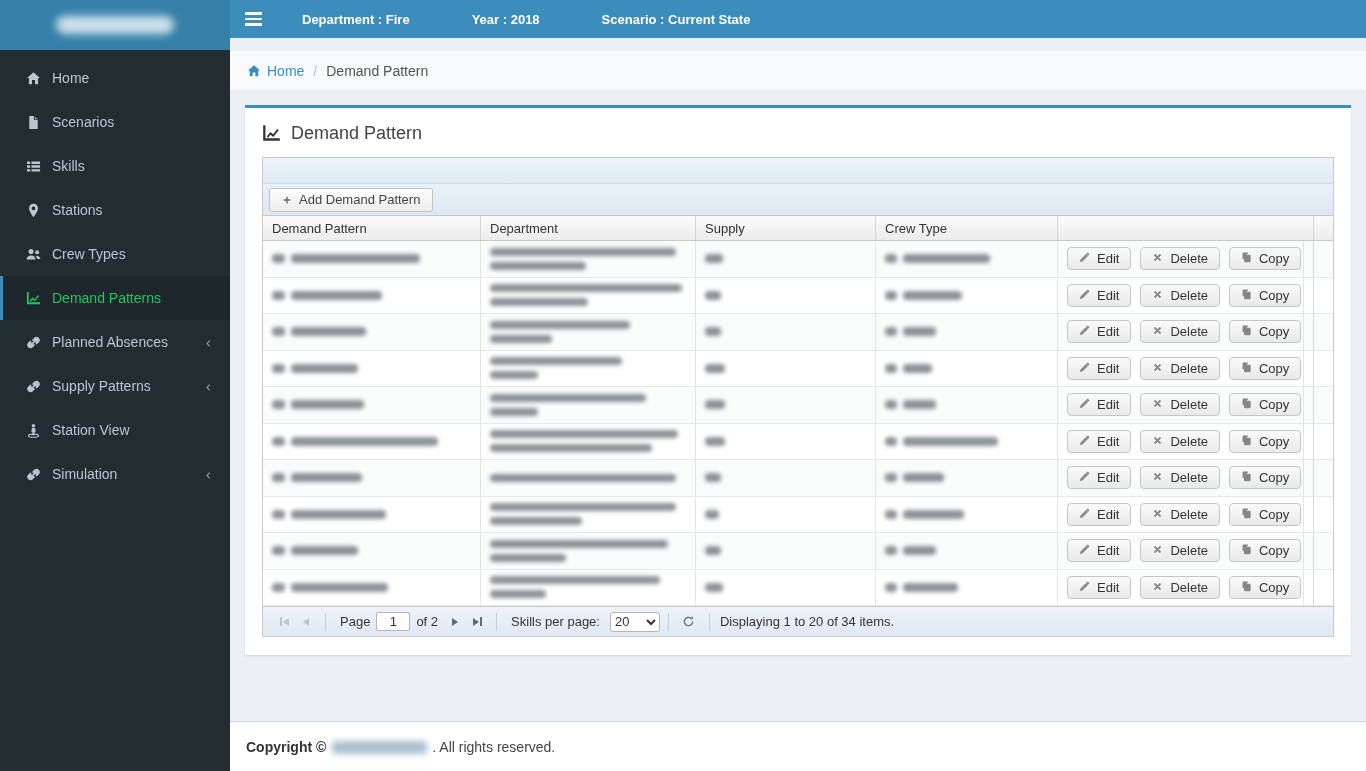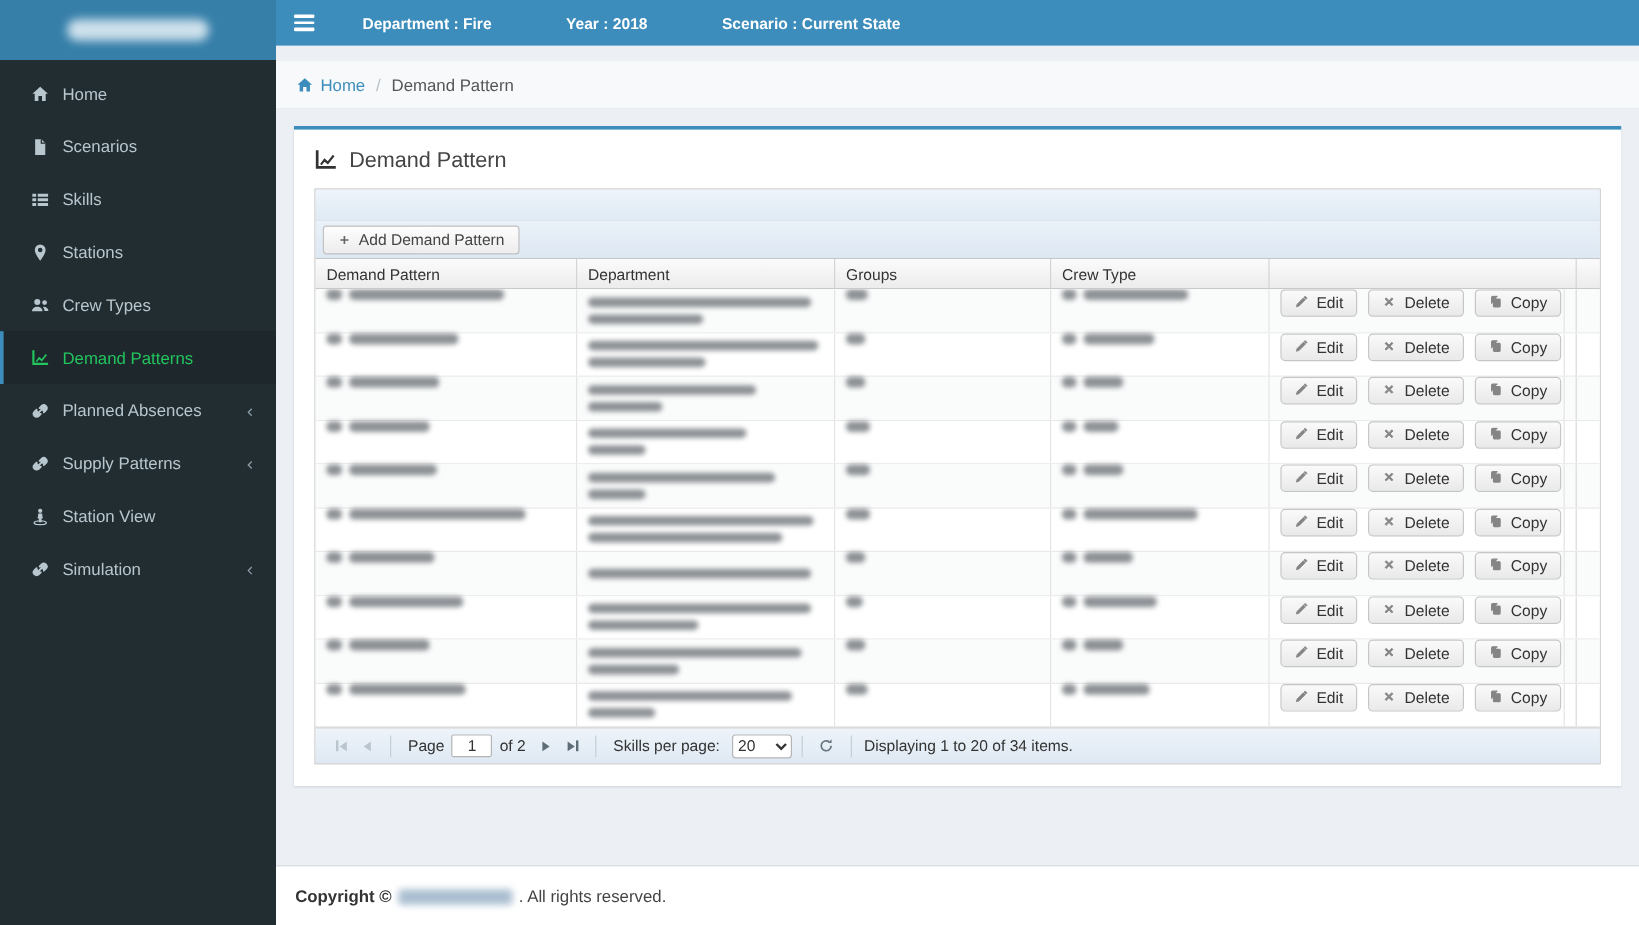--- a/index.html
+++ b/index.html
@@ -53,21 +53,21 @@
   .add-btn svg { width:10px; height:10px; fill:#666; }
 
   .g-header { display:flex; height:25px; background:linear-gradient(#fbfbfb,#ececec);
     border-bottom:1px solid #c9c9c9; font-size:13px; color:#333; }
   .g-hcell { display:flex; align-items:center; padding-left:9px; border-right:1px solid #d4d4d4; cursor:pointer; }
   .g-hcell.hfill { border-right:none; cursor:default; }
 
   .g-body { height:365px; overflow:hidden; background:#fff; position:relative; }
   .grow { display:flex; height:36.5px; border-bottom:1px solid #e9e9e9; background:#fff; }
   .grow:nth-child(odd) { background:#fafbfb; }
-  .cell { display:flex; padding-left:9px; border-right:1px solid #e4e4e4; height:100%; }
+  .cell { display:flex; align-items:center; padding-left:9px; border-right:1px solid #e4e4e4; height:100%; }
   .c-desc { flex-direction:column; justify-content:center; align-items:flex-start; gap:6px; }
   .bar { height:9px; border-radius:4px; background:#62686d; filter:blur(2.2px); opacity:.72; flex:none; }
   .bar.thin { height:8px; filter:blur(2px); }
   .pref { width:13px; margin-right:6px; }
   .c-actions { gap:9px; border-right:1px solid #e4e4e4; }
   .c-spacer { border-right:1px solid #d9d9d9; padding:0; }
   .abtn { display:inline-flex; align-items:center; gap:7px; height:23px; padding:0 11px;
     background:linear-gradient(#fafafa,#e9e9e9); border:1px solid #c6c6c6; border-radius:4px;
     font-size:13px; color:#333; font-family:inherit; cursor:pointer; }
   .abtn svg { width:11px; height:11px; fill:#858585; stroke:#858585; }
@@ -261,21 +261,21 @@
                 <path d="M6.9 2.6h2.2v4.3h4.3v2.2H9.1v4.3H6.9V9.1H2.6V6.9h4.3z"></path>
               </svg>
             </span>
           <span>Add Demand Pattern</span>
         </button>
       </div>
 
       <div class="g-header">
         <div class="g-hcell w0">Demand Pattern</div>
         <div class="g-hcell w1">Department</div>
-        <div class="g-hcell w2">Groups</div>
+        <div class="g-hcell w2">Supply</div>
         <div class="g-hcell w3">Crew Type</div>
         <div class="g-hcell w4"></div>
         <div class="g-hcell hfill"></div>
       </div>
 
       <div class="g-body" id="grid-body">
           <div class="grow">
             <div class="cell w0">
               <span class="bar pref"></span>
               <span class="bar" style="width:129px"></span>

